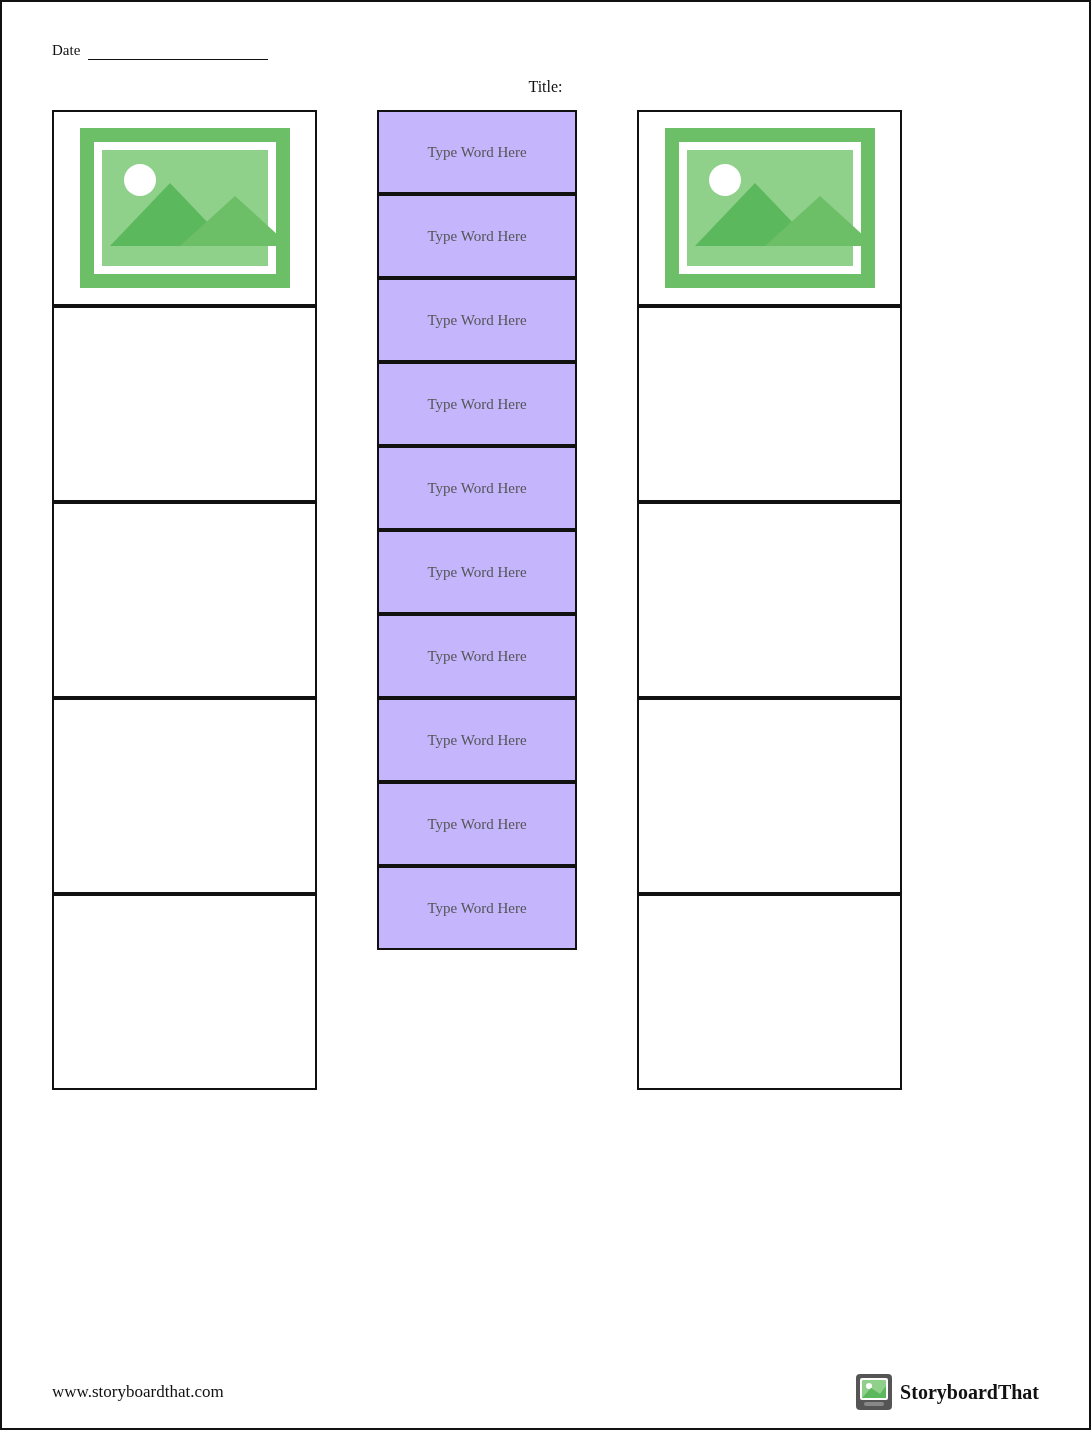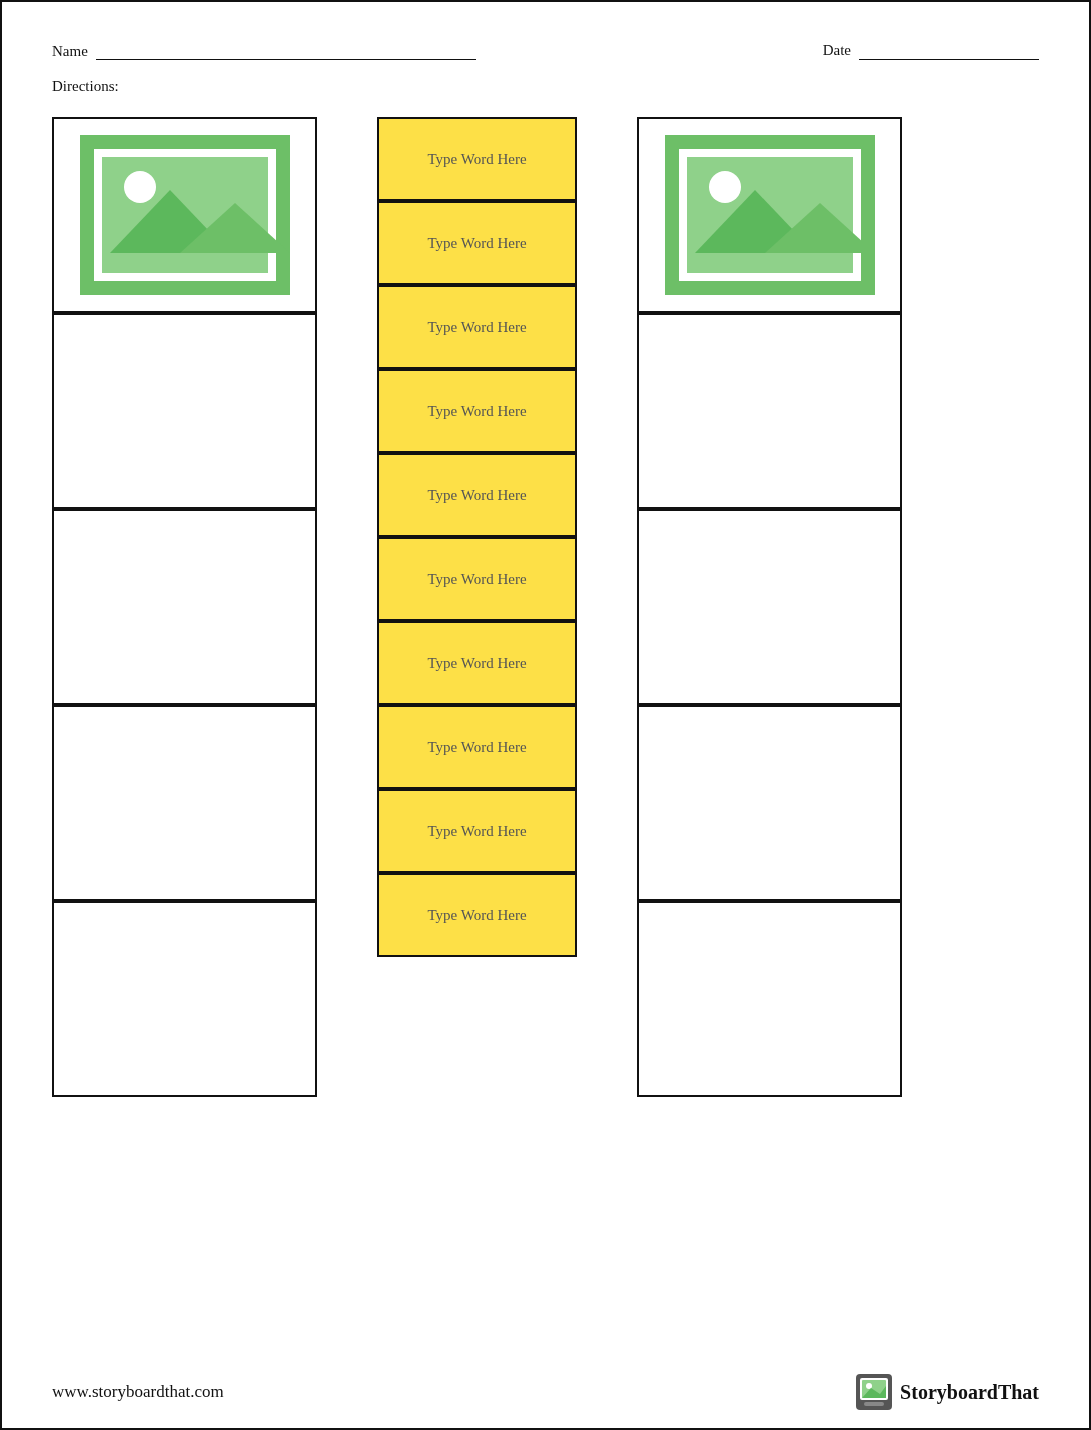--- a/index.html
+++ b/index.html
@@ -113,21 +113,21 @@
     }
 
     
     .word-box {
       border: 2px solid #111;
       width: 200px;
       height: 84px;
       display: flex;
       align-items: center;
       justify-content: center;
-      background: #fde047;
+      background: #c4b5fd;
       flex-shrink: 0;
     }
 
     .word-box-text {
       font-size: 15px;
       color: #555;
       font-family: Georgia, serif;
     }
 
     
@@ -166,34 +166,30 @@
       width: 36px;
       height: 36px;
     }
   </style>
 </head>
 <body>
 
 <div class="page">
 
   <div class="header-row">
-    <div class="header-name-section">
-      <span class="header-label">Name</span>
-      <div class="header-line"></div>
-    </div>
     <div class="header-date-section">
       <span class="header-label">Date</span>
       <div class="header-date-line"></div>
     </div>
   </div>
 
-
-  <div class="directions-row">
-    <span>Directions:</span>
-  </div>
+  <div class="title-row">
+    <span>Title:</span>
+  </div>
+
 
   <div class="main-grid">
 
     <div class="left-col">
 
       <div class="image-box">
         <svg class="img-placeholder" viewBox="0 0 210 160" xmlns="http://www.w3.org/2000/svg">
 
           <rect x="0" y="0" width="210" height="160" fill="#6dbf67"></rect>
 

